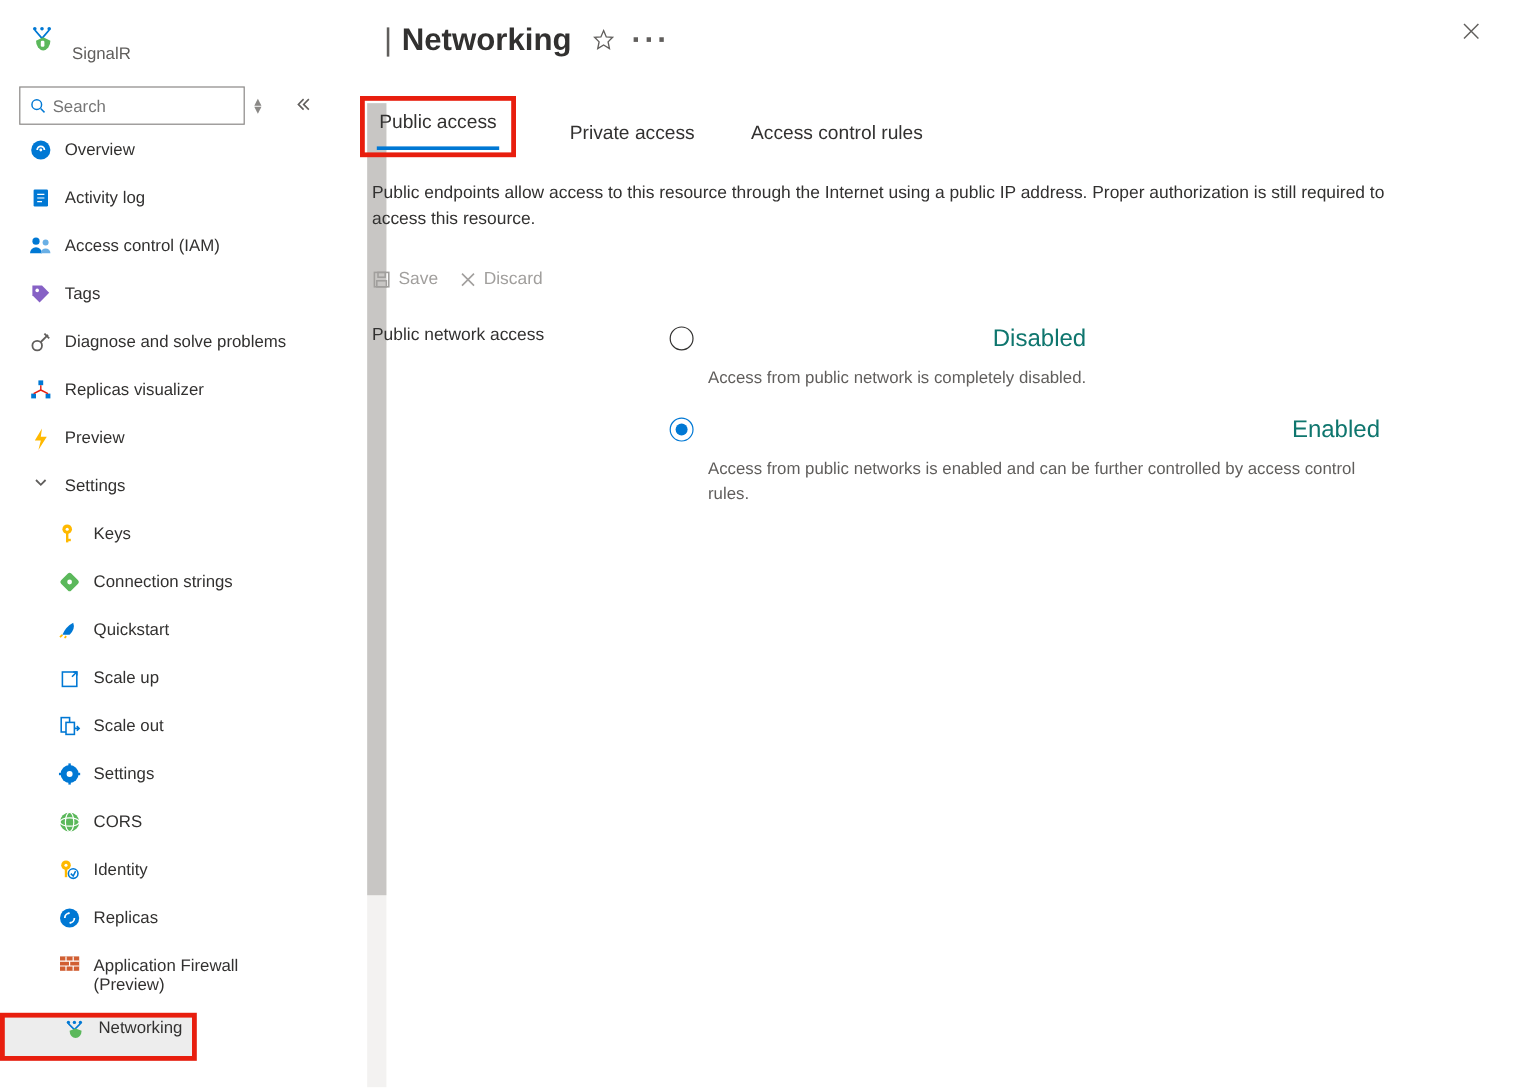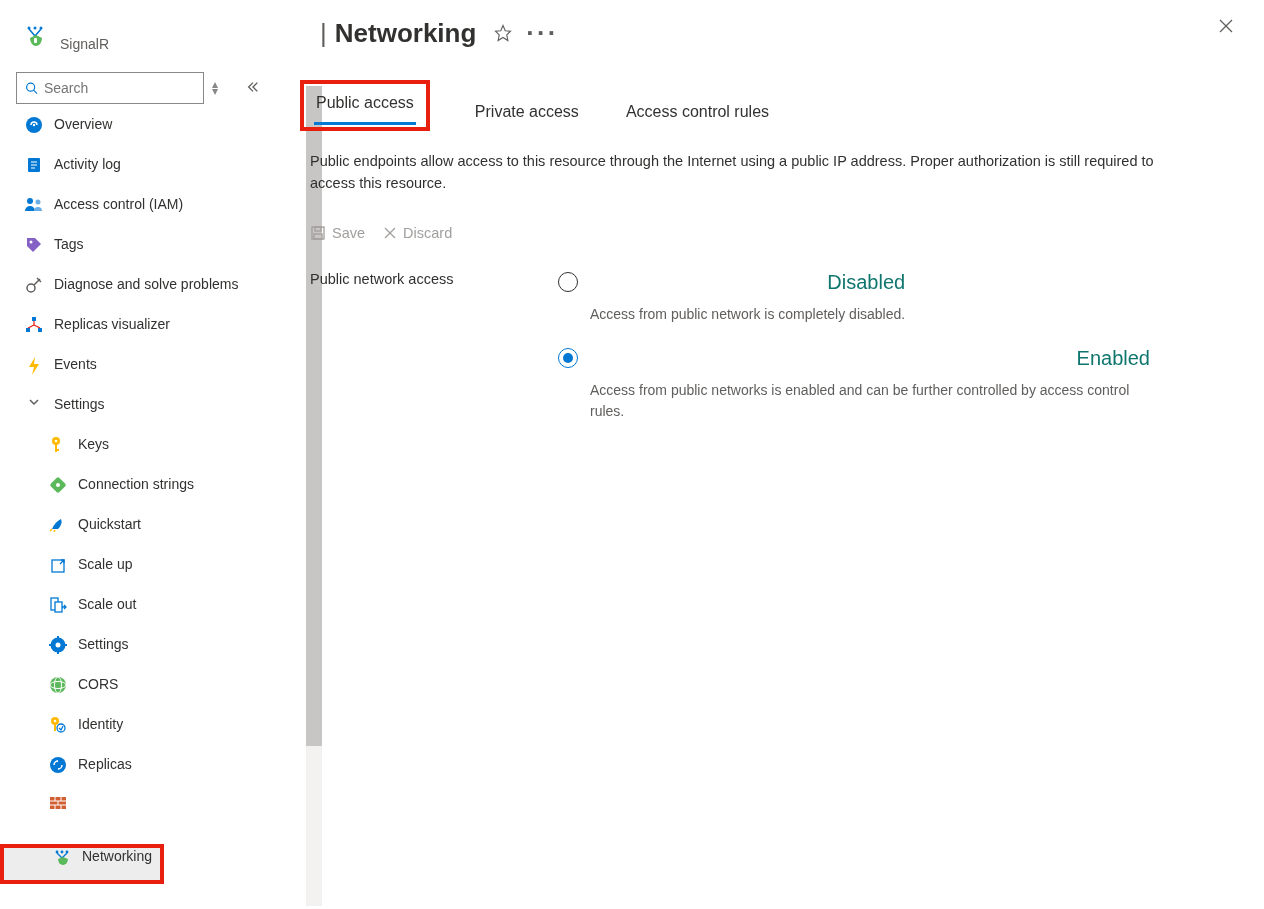--- a/index.html
+++ b/index.html
@@ -15,21 +15,21 @@
   }
   .app { display: flex; flex-direction: column; height: 100%; }
   .header {
     display: flex;
     align-items: center;
     padding: 14px 20px 14px 20px;
     position: relative;
   }
   .header-left {
     display: flex;
-    align-items: flex-end;
+    align-items: center;
     width: 300px;
     flex-shrink: 0;
   }
   .service-icon {
     display: flex;
     align-items: center;
     margin-right: 10px;
   }
   .service-name {
     font-size: 14px;
@@ -302,21 +302,21 @@
               </svg>
             </span>
           <span>Replicas visualizer</span>
         </div>
         <div class="nav-item">
           <span class="icon-slot">
               <svg width="14" height="20" viewBox="0 0 14 20">
                 <path d="M8 1 L2 11 L7 11 L5 19 L12 8 L7 8 Z" fill="#ffb900"></path>
               </svg>
             </span>
-          <span>Events</span>
+          <span>Preview</span>
         </div>
 
         <div class="nav-item group">
           <span class="icon-slot">
               <svg width="12" height="12" viewBox="0 0 12 12" stroke="#605e5c" stroke-width="1.5" fill="none">
                 <path d="M2 4 L6 8 L10 4"></path>
               </svg>
             </span>
           <span>Settings</span>
         </div>
@@ -424,20 +424,21 @@
                   <line x1="1" y1="5" x2="17" y2="5"></line>
                   <line x1="1" y1="9" x2="17" y2="9"></line>
                   <line x1="6" y1="1" x2="6" y2="5"></line>
                   <line x1="12" y1="1" x2="12" y2="5"></line>
                   <line x1="9" y1="5" x2="9" y2="9"></line>
                   <line x1="6" y1="9" x2="6" y2="13"></line>
                   <line x1="12" y1="9" x2="12" y2="13"></line>
                 </g>
               </svg>
             </span>
+          <span style="max-width:150px;">Application Firewall (Preview)</span>
         </div>
         <div class="nav-item nav-sub active highlight-red" style="margin-left:-16px; padding-left:46px; margin-right:100px;">
           <span class="icon-slot">
               <svg width="20" height="18" viewBox="0 0 20 18">
                 <circle cx="5" cy="4" r="1.4" fill="#0078d4"></circle>
                 <circle cx="10" cy="4" r="1.4" fill="#0078d4"></circle>
                 <circle cx="15" cy="4" r="1.4" fill="#0078d4"></circle>
                 <path d="M5 5 L10 10 L15 5" stroke="#0078d4" stroke-width="1.3" fill="none"></path>
                 <path d="M6 11 a5 6 0 0 0 10 0 l-5 -2 z" fill="#5bb85b"></path>
               </svg>

